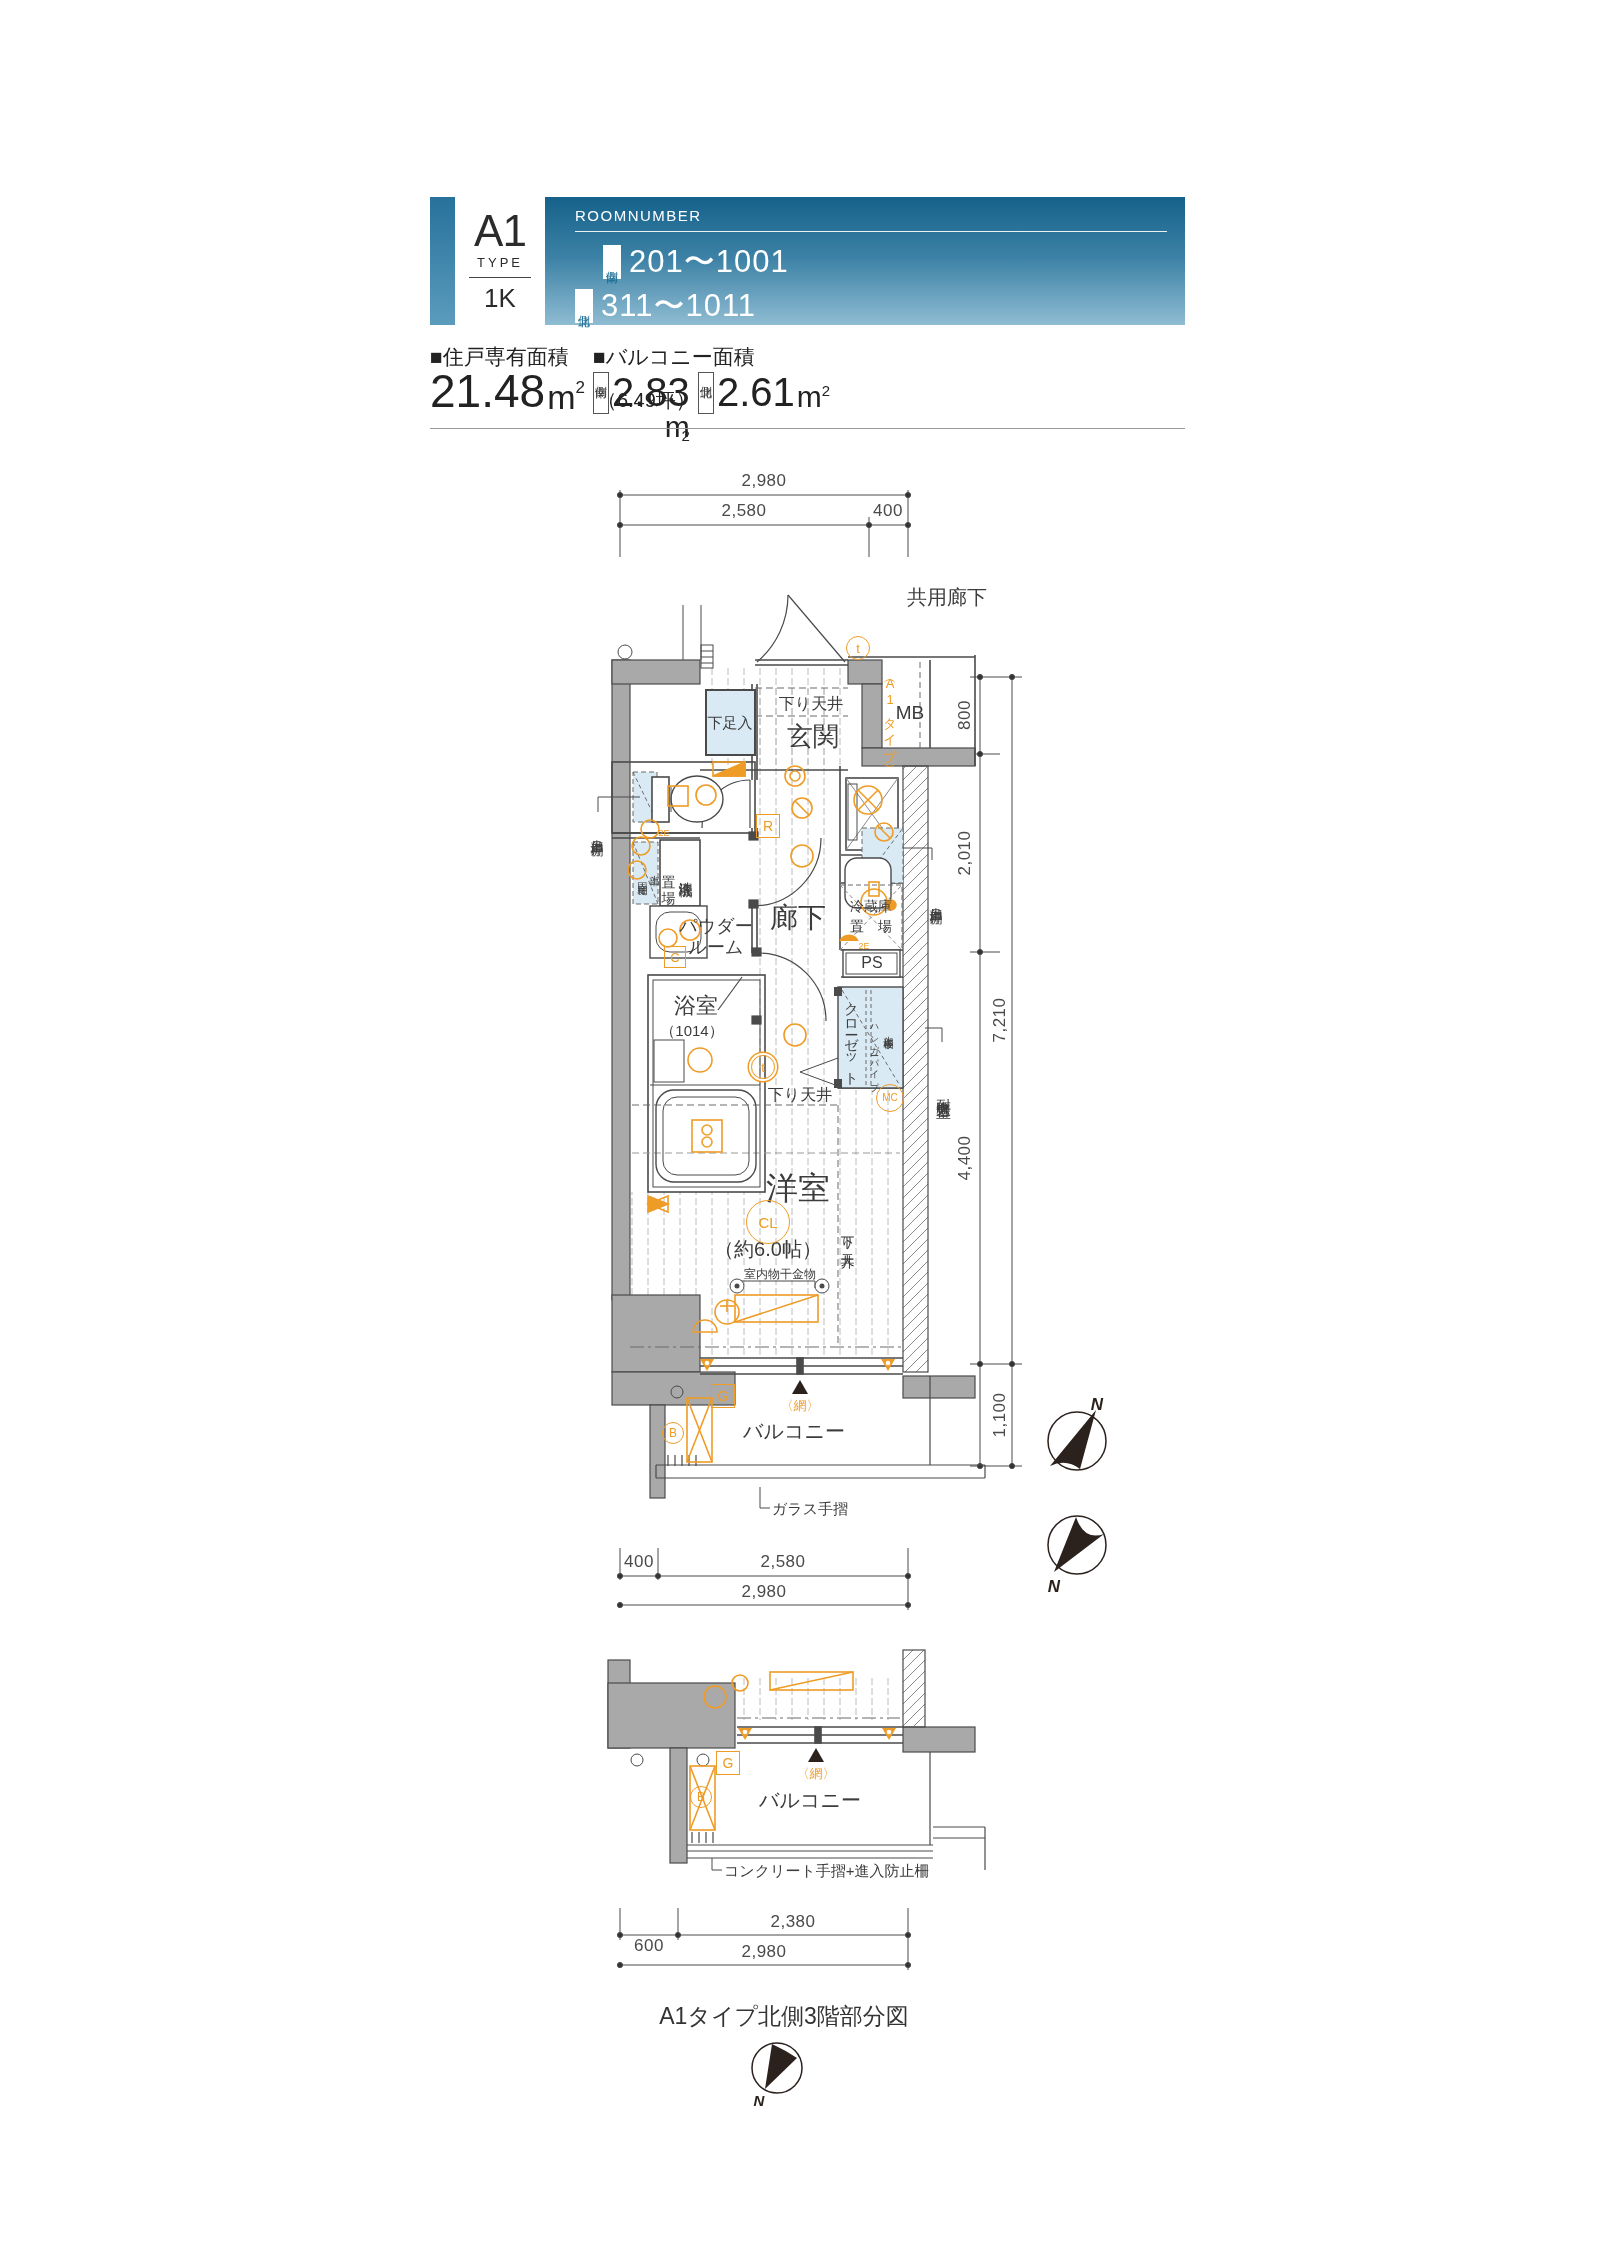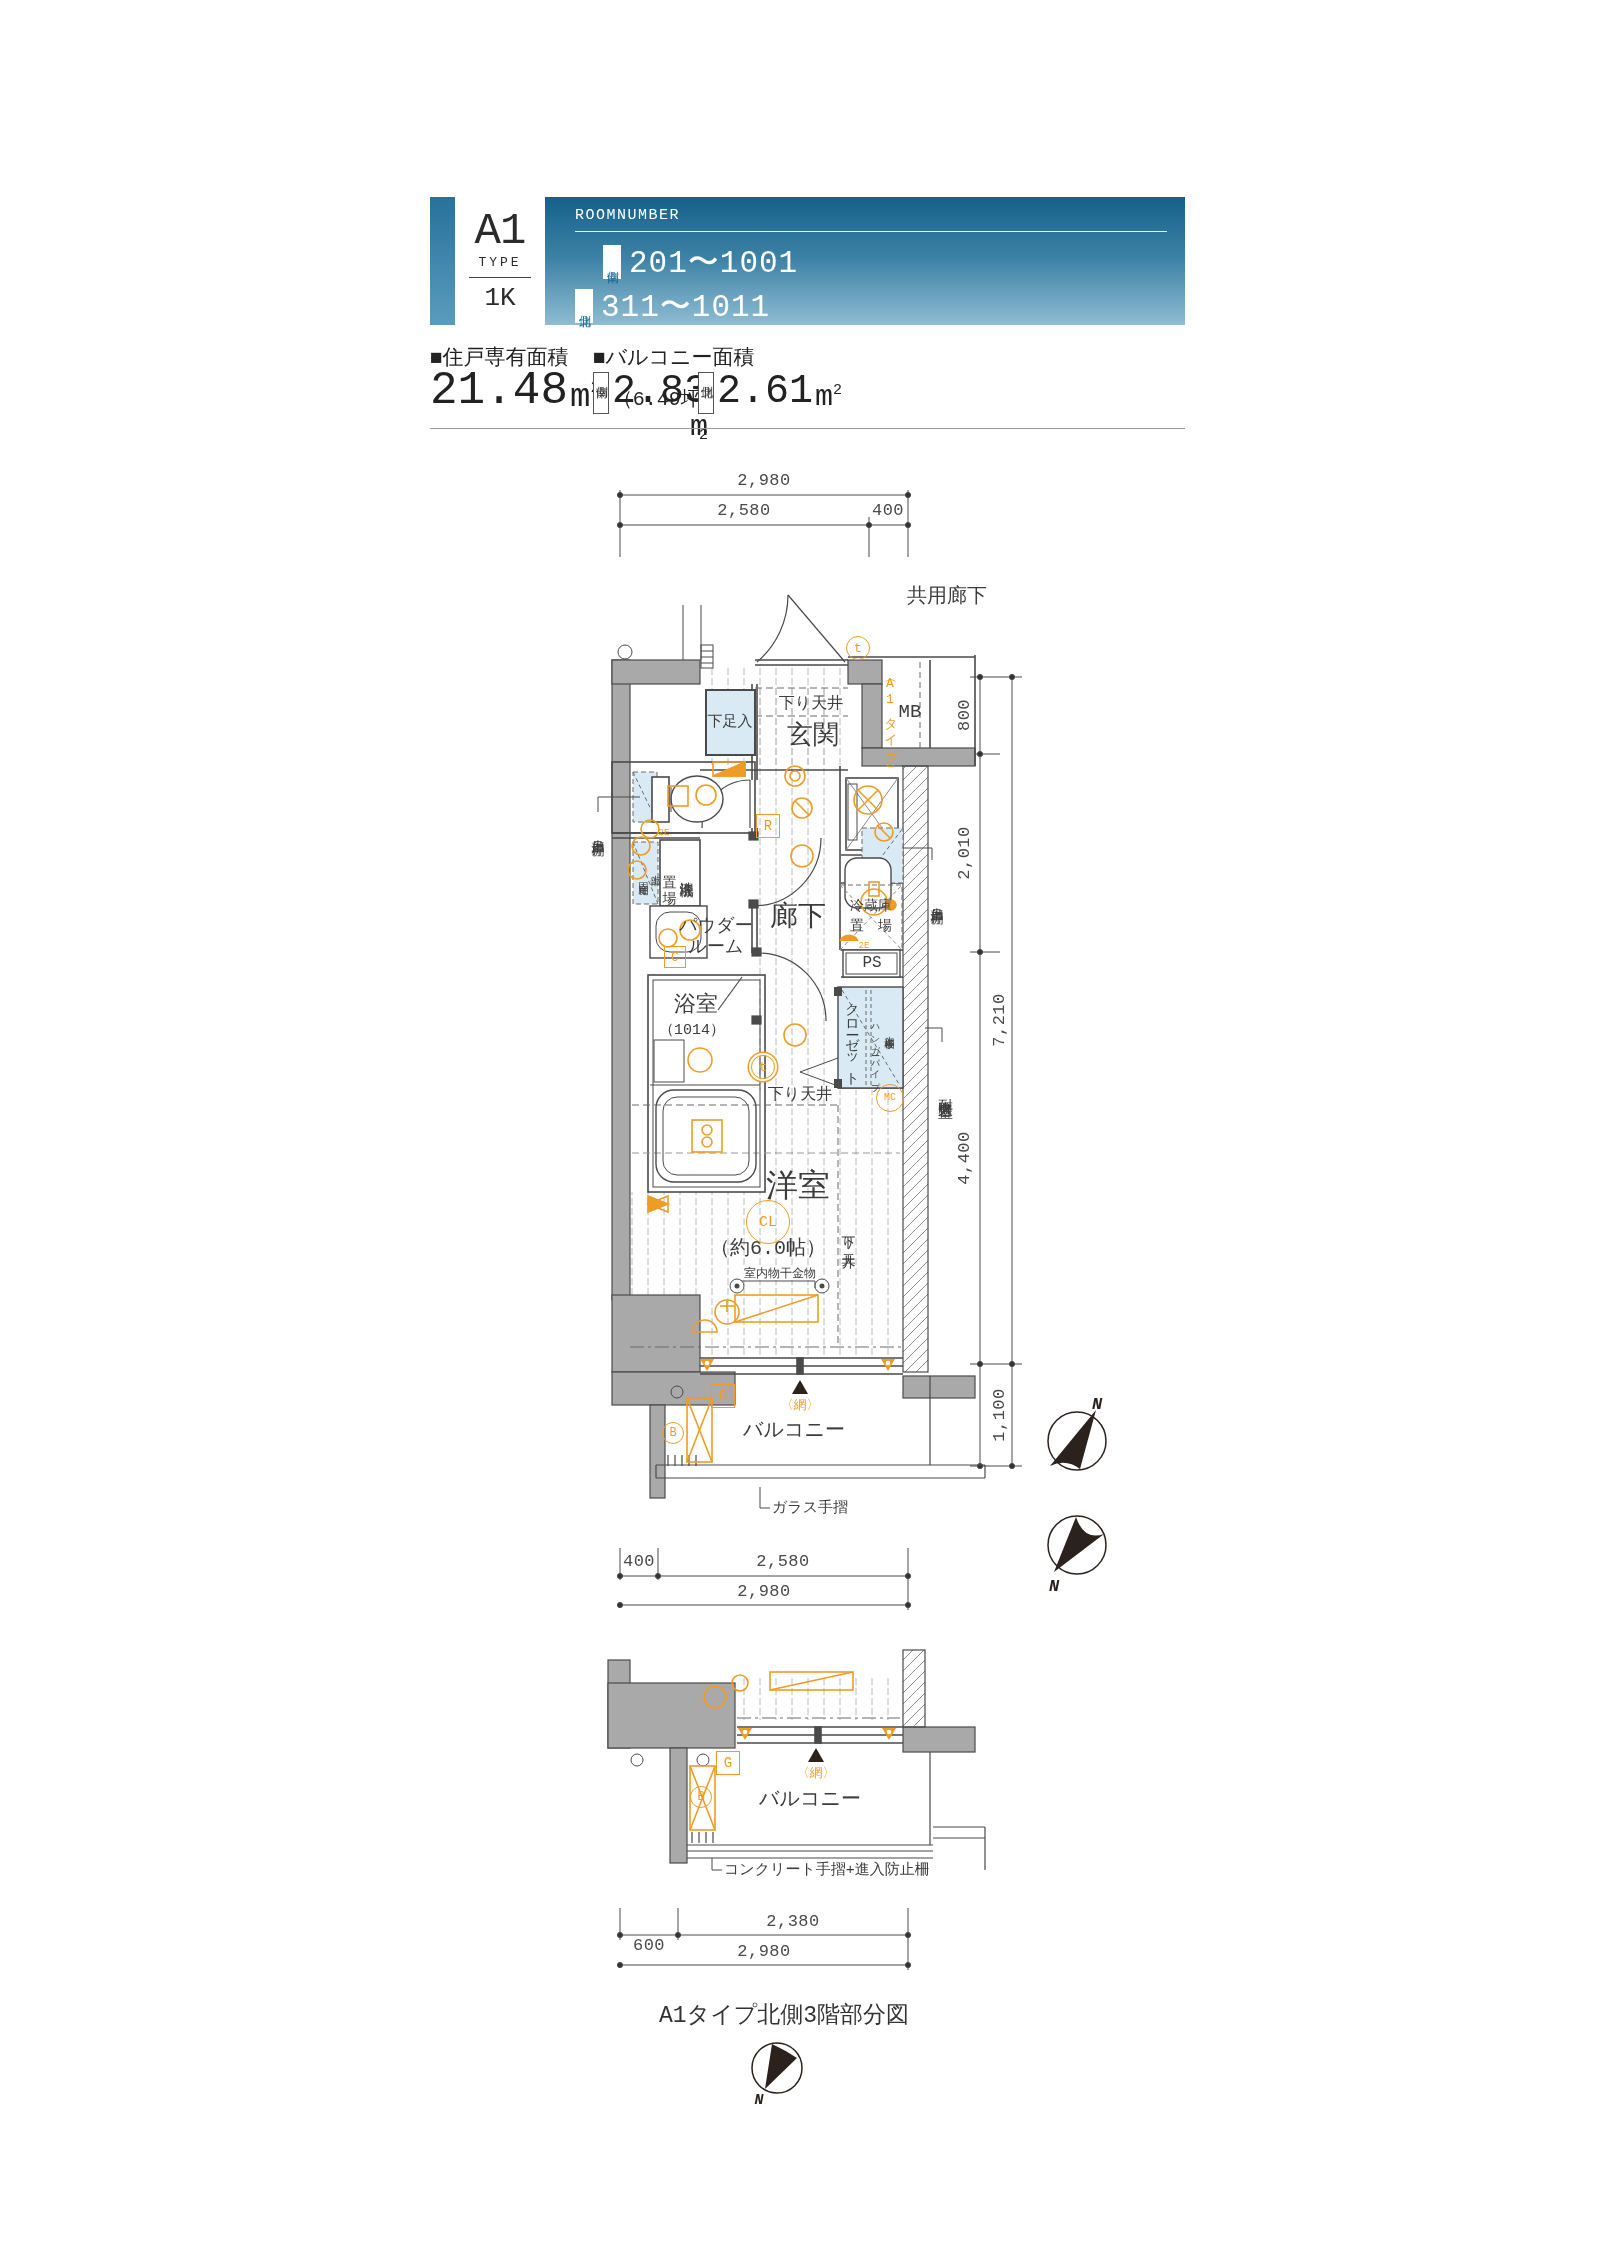--- a/index.html
+++ b/index.html
@@ -1,17 +1,17 @@
 <!DOCTYPE html>
 <html><head>
 <meta charset="utf-8">
 <style>
   html,body{margin:0;padding:0;background:#fff;}
   #page{position:relative;width:1600px;height:2264px;background:#fff;overflow:hidden;
-        font-family:Liberation Mono, monospace;color:#3c3c3c;}
+        font-family:Liberation Sans, sans-serif;color:#3c3c3c;}
   
   .hdr{position:absolute;left:430px;top:197px;width:755px;height:128px;display:flex;}
   .hdr-strip{width:25px;height:100%;background:linear-gradient(180deg,#27719b,#5b9cbd);}
   .hdr-typebox{width:90px;height:100%;background:#fff;display:flex;flex-direction:column;
                align-items:center;justify-content:center;color:#2b2b2b;}
   .hdr-typebox .code{font-size:44px;line-height:1;letter-spacing:-1px;}
   .hdr-typebox .tlabel{font-size:13px;letter-spacing:3px;margin-top:2px;}
   .hdr-typebox .tline{width:62px;border-top:1.5px solid #444;margin:7px 0 5px;}
   .hdr-typebox .ptype{font-size:26px;}
   .hdr-main{flex:1;height:100%;background:linear-gradient(180deg,#15618a 0%,#3d82a6 48%,#8fbcd2 100%);

